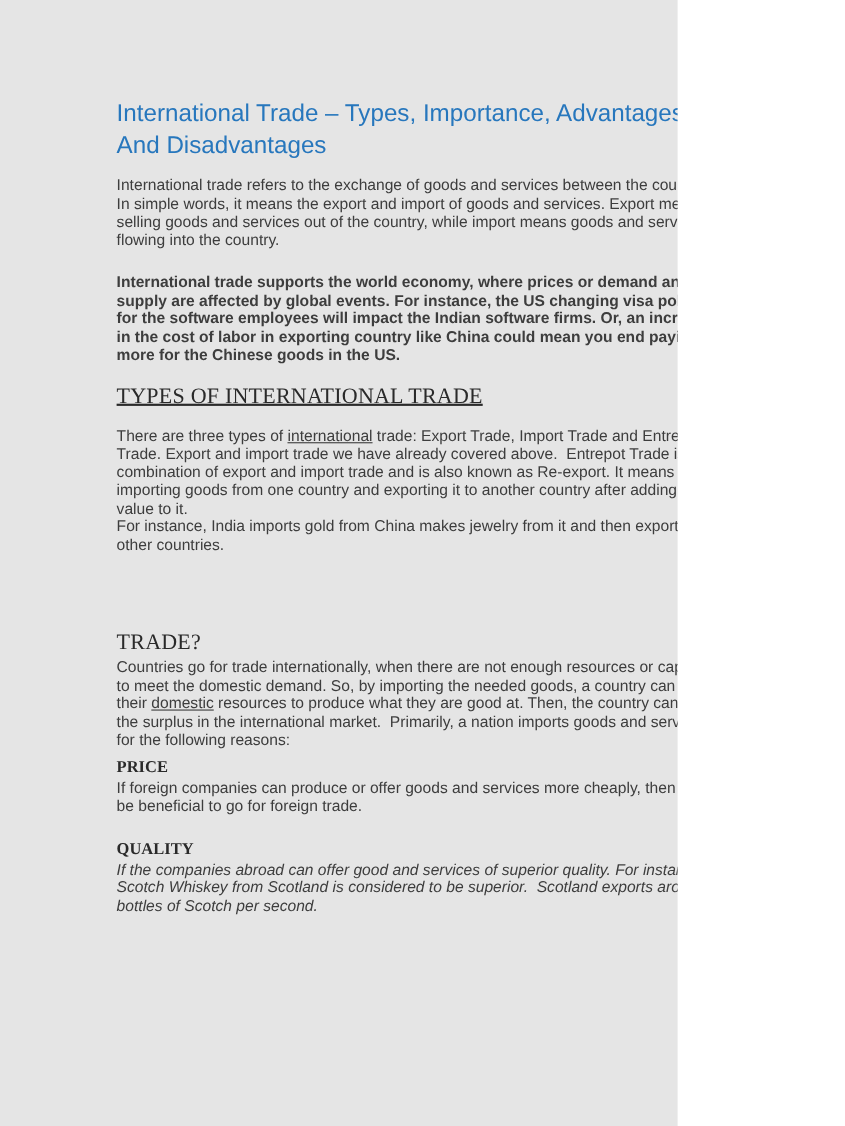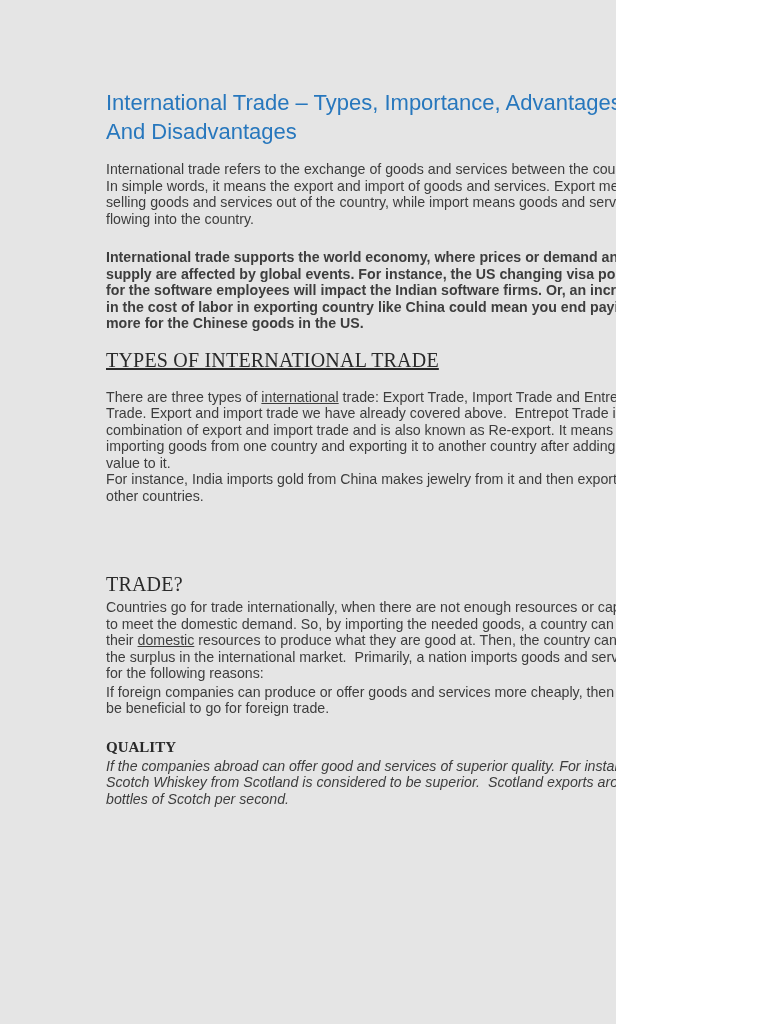--- a/index.html
+++ b/index.html
@@ -75,20 +75,21 @@
     <p class="body-para para-2">International trade supports the world economy, where prices or demand and supply are affected by global events. For instance, the US changing visa policies for the software employees will impact the Indian software firms. Or, an increase in the cost of labor in exporting country like China could mean you end paying more for the Chinese goods in the US.</p>
 
     <h2 class="serif-heading h-types" style="margin-bottom:0">TYPES OF INTERNATIONAL TRADE</h2>
 
     <p class="body-para para-types"><span>There are three types of </span><span class="u-term">international</span><span> trade: Export Trade, Import Trade and Entrepot Trade. Export and import trade we have already covered above.  Entrepot Trade is a combination of export and import trade and is also known as Re-export. It means importing goods from one country and exporting it to another country after adding some value to it.</span><br><span>For instance, India imports gold from China makes jewelry from it and then exports it to other countries.</span></p>
 
     <h2 class="serif-heading h-need" style="margin-bottom:0"><br><span>TRADE?</span></h2>
 
     <p class="body-para para-need"><span>Countries go for trade internationally, when there are not enough resources or capacity to meet the domestic demand. So, by importing the needed goods, a country can use their </span><span class="u-term">domestic</span><span> resources to produce what they are good at. Then, the country can export the surplus in the international market.  Primarily, a nation imports goods and services for the following reasons:</span></p>
 
+    <h3 class="reason-heading h-price" style="margin:8px 0 0 0">PRICE</h3>
 
     <p class="body-para para-price">If foreign companies can produce or offer goods and services more cheaply, then it may be beneficial to go for foreign trade.</p>
 
     <h3 class="reason-heading h-quality" style="margin:22px 0 0 0">QUALITY</h3>
 
     <p class="body-para para-quality">If the companies abroad can offer good and services of superior quality. For instance, Scotch Whiskey from Scotland is considered to be superior.  Scotland exports around 37 bottles of Scotch per second.</p>
 
   </div>
 </div>
 

